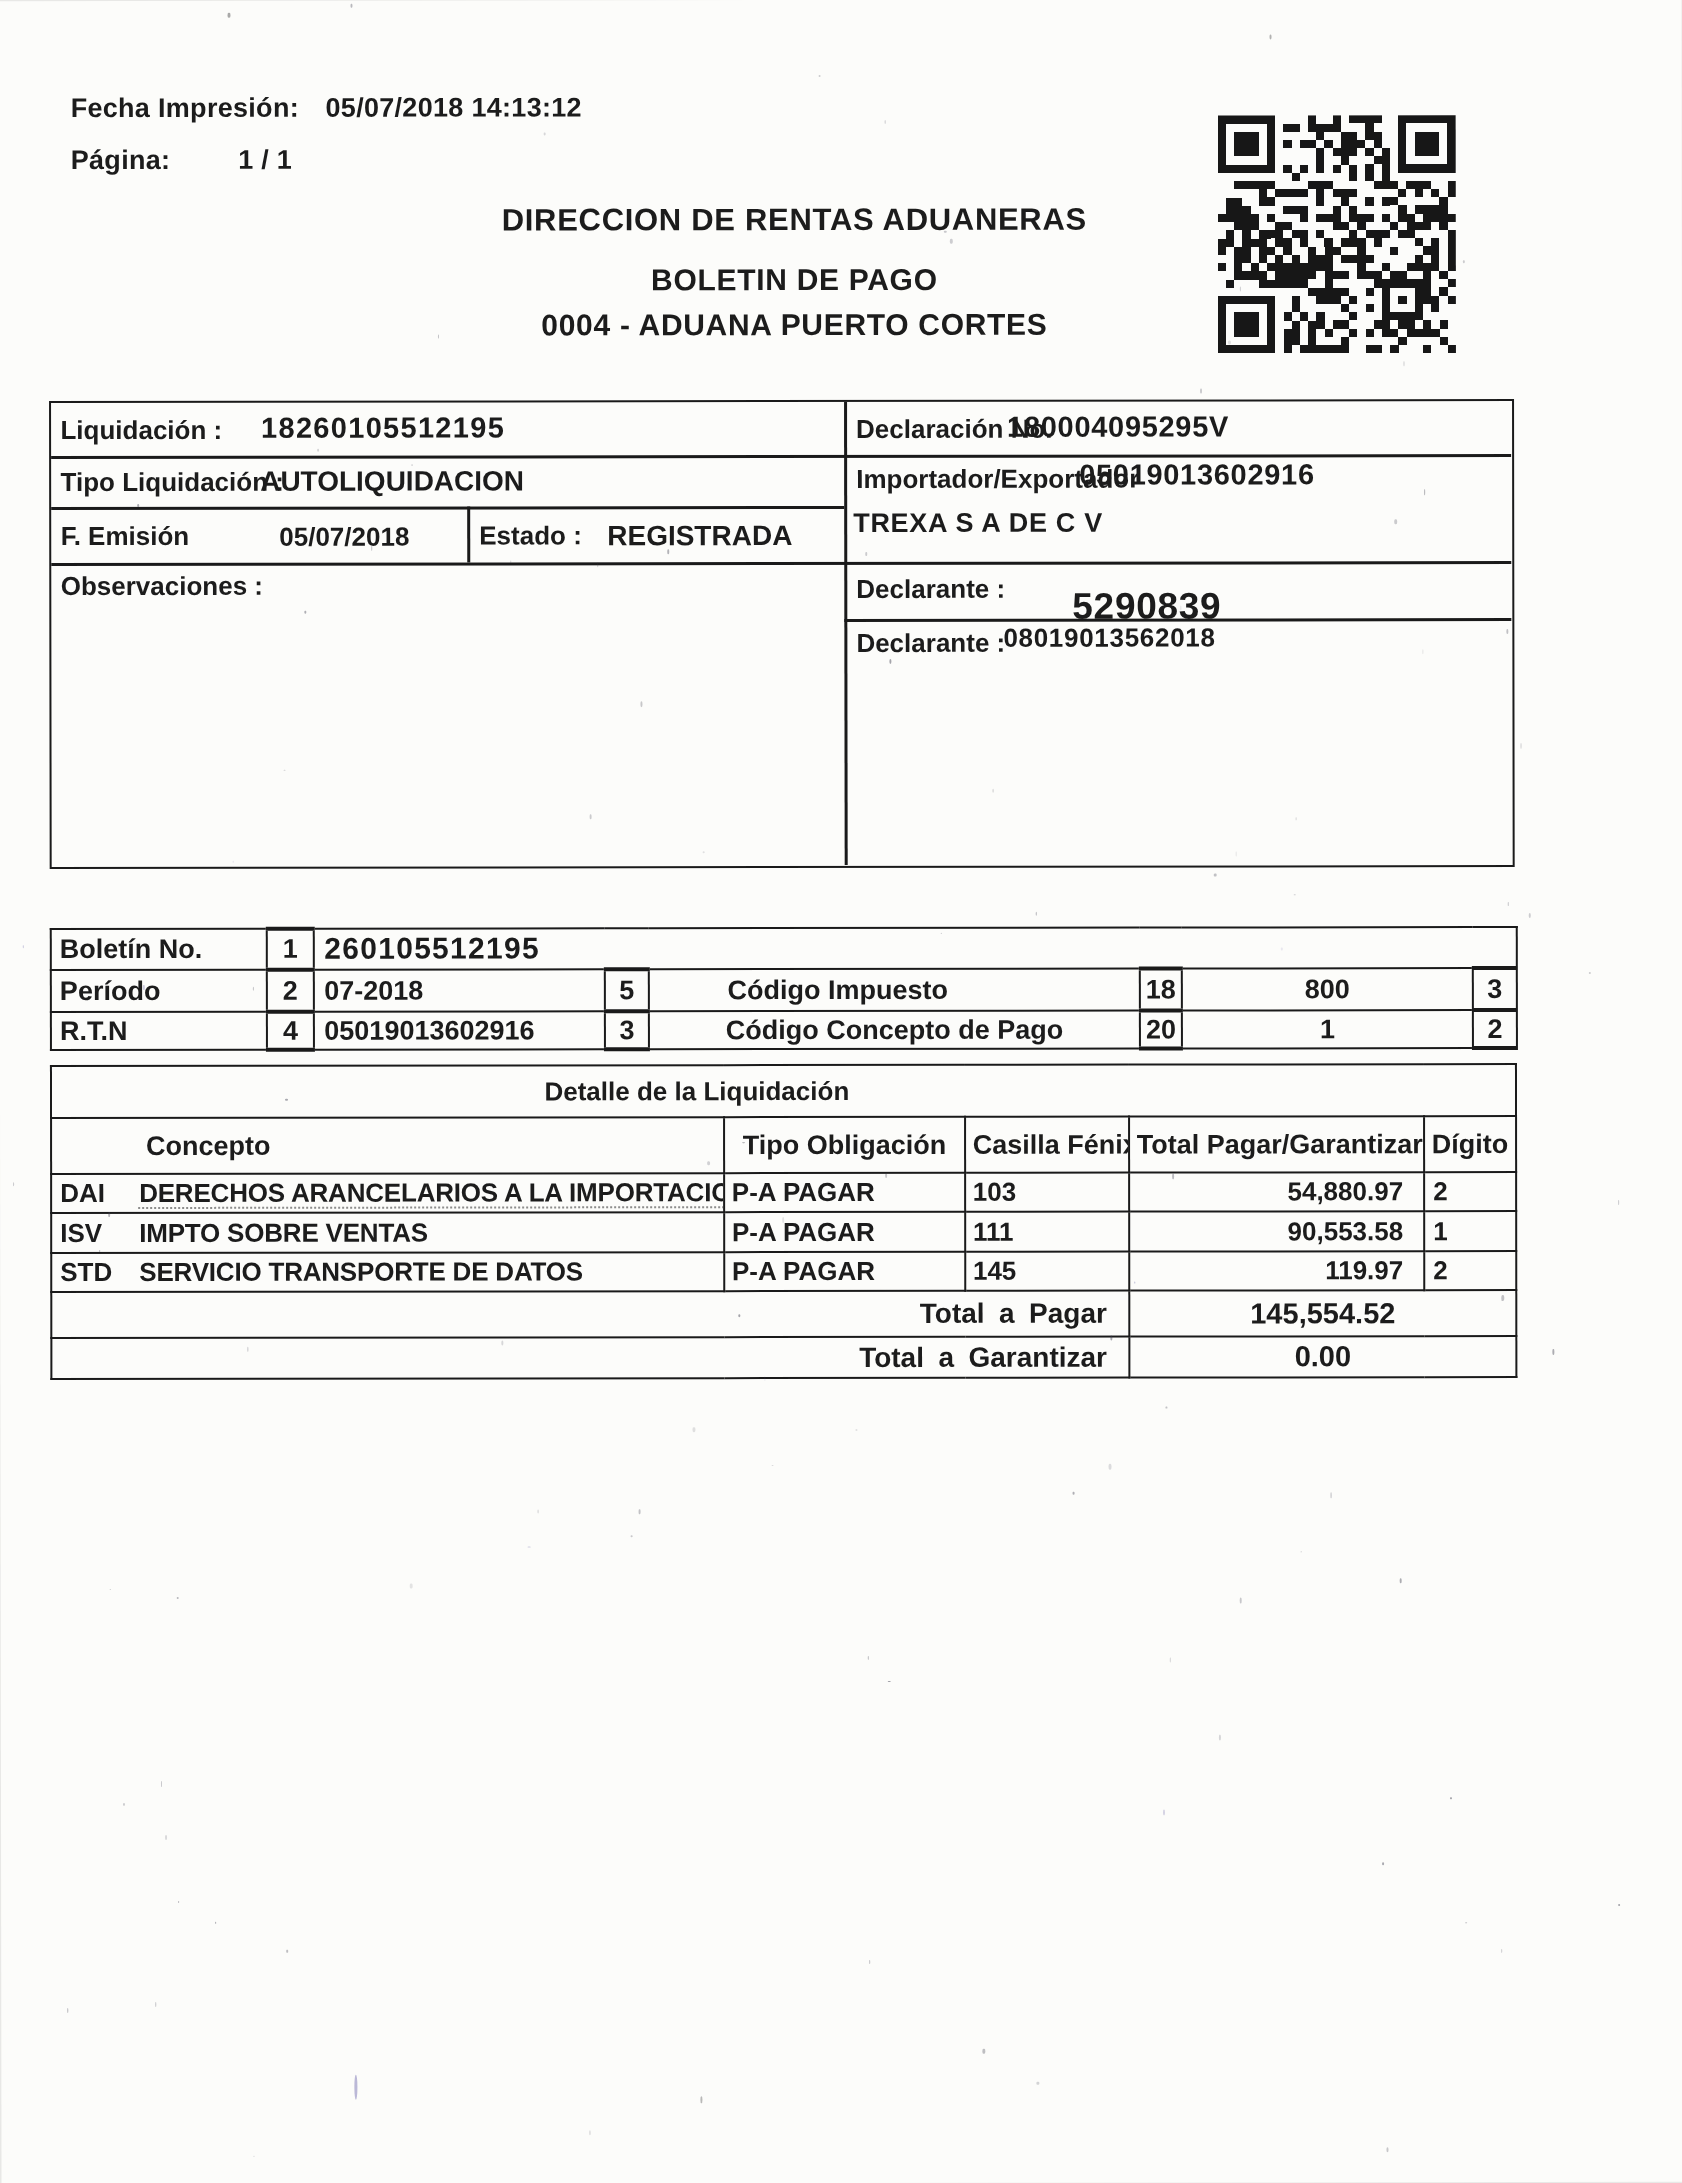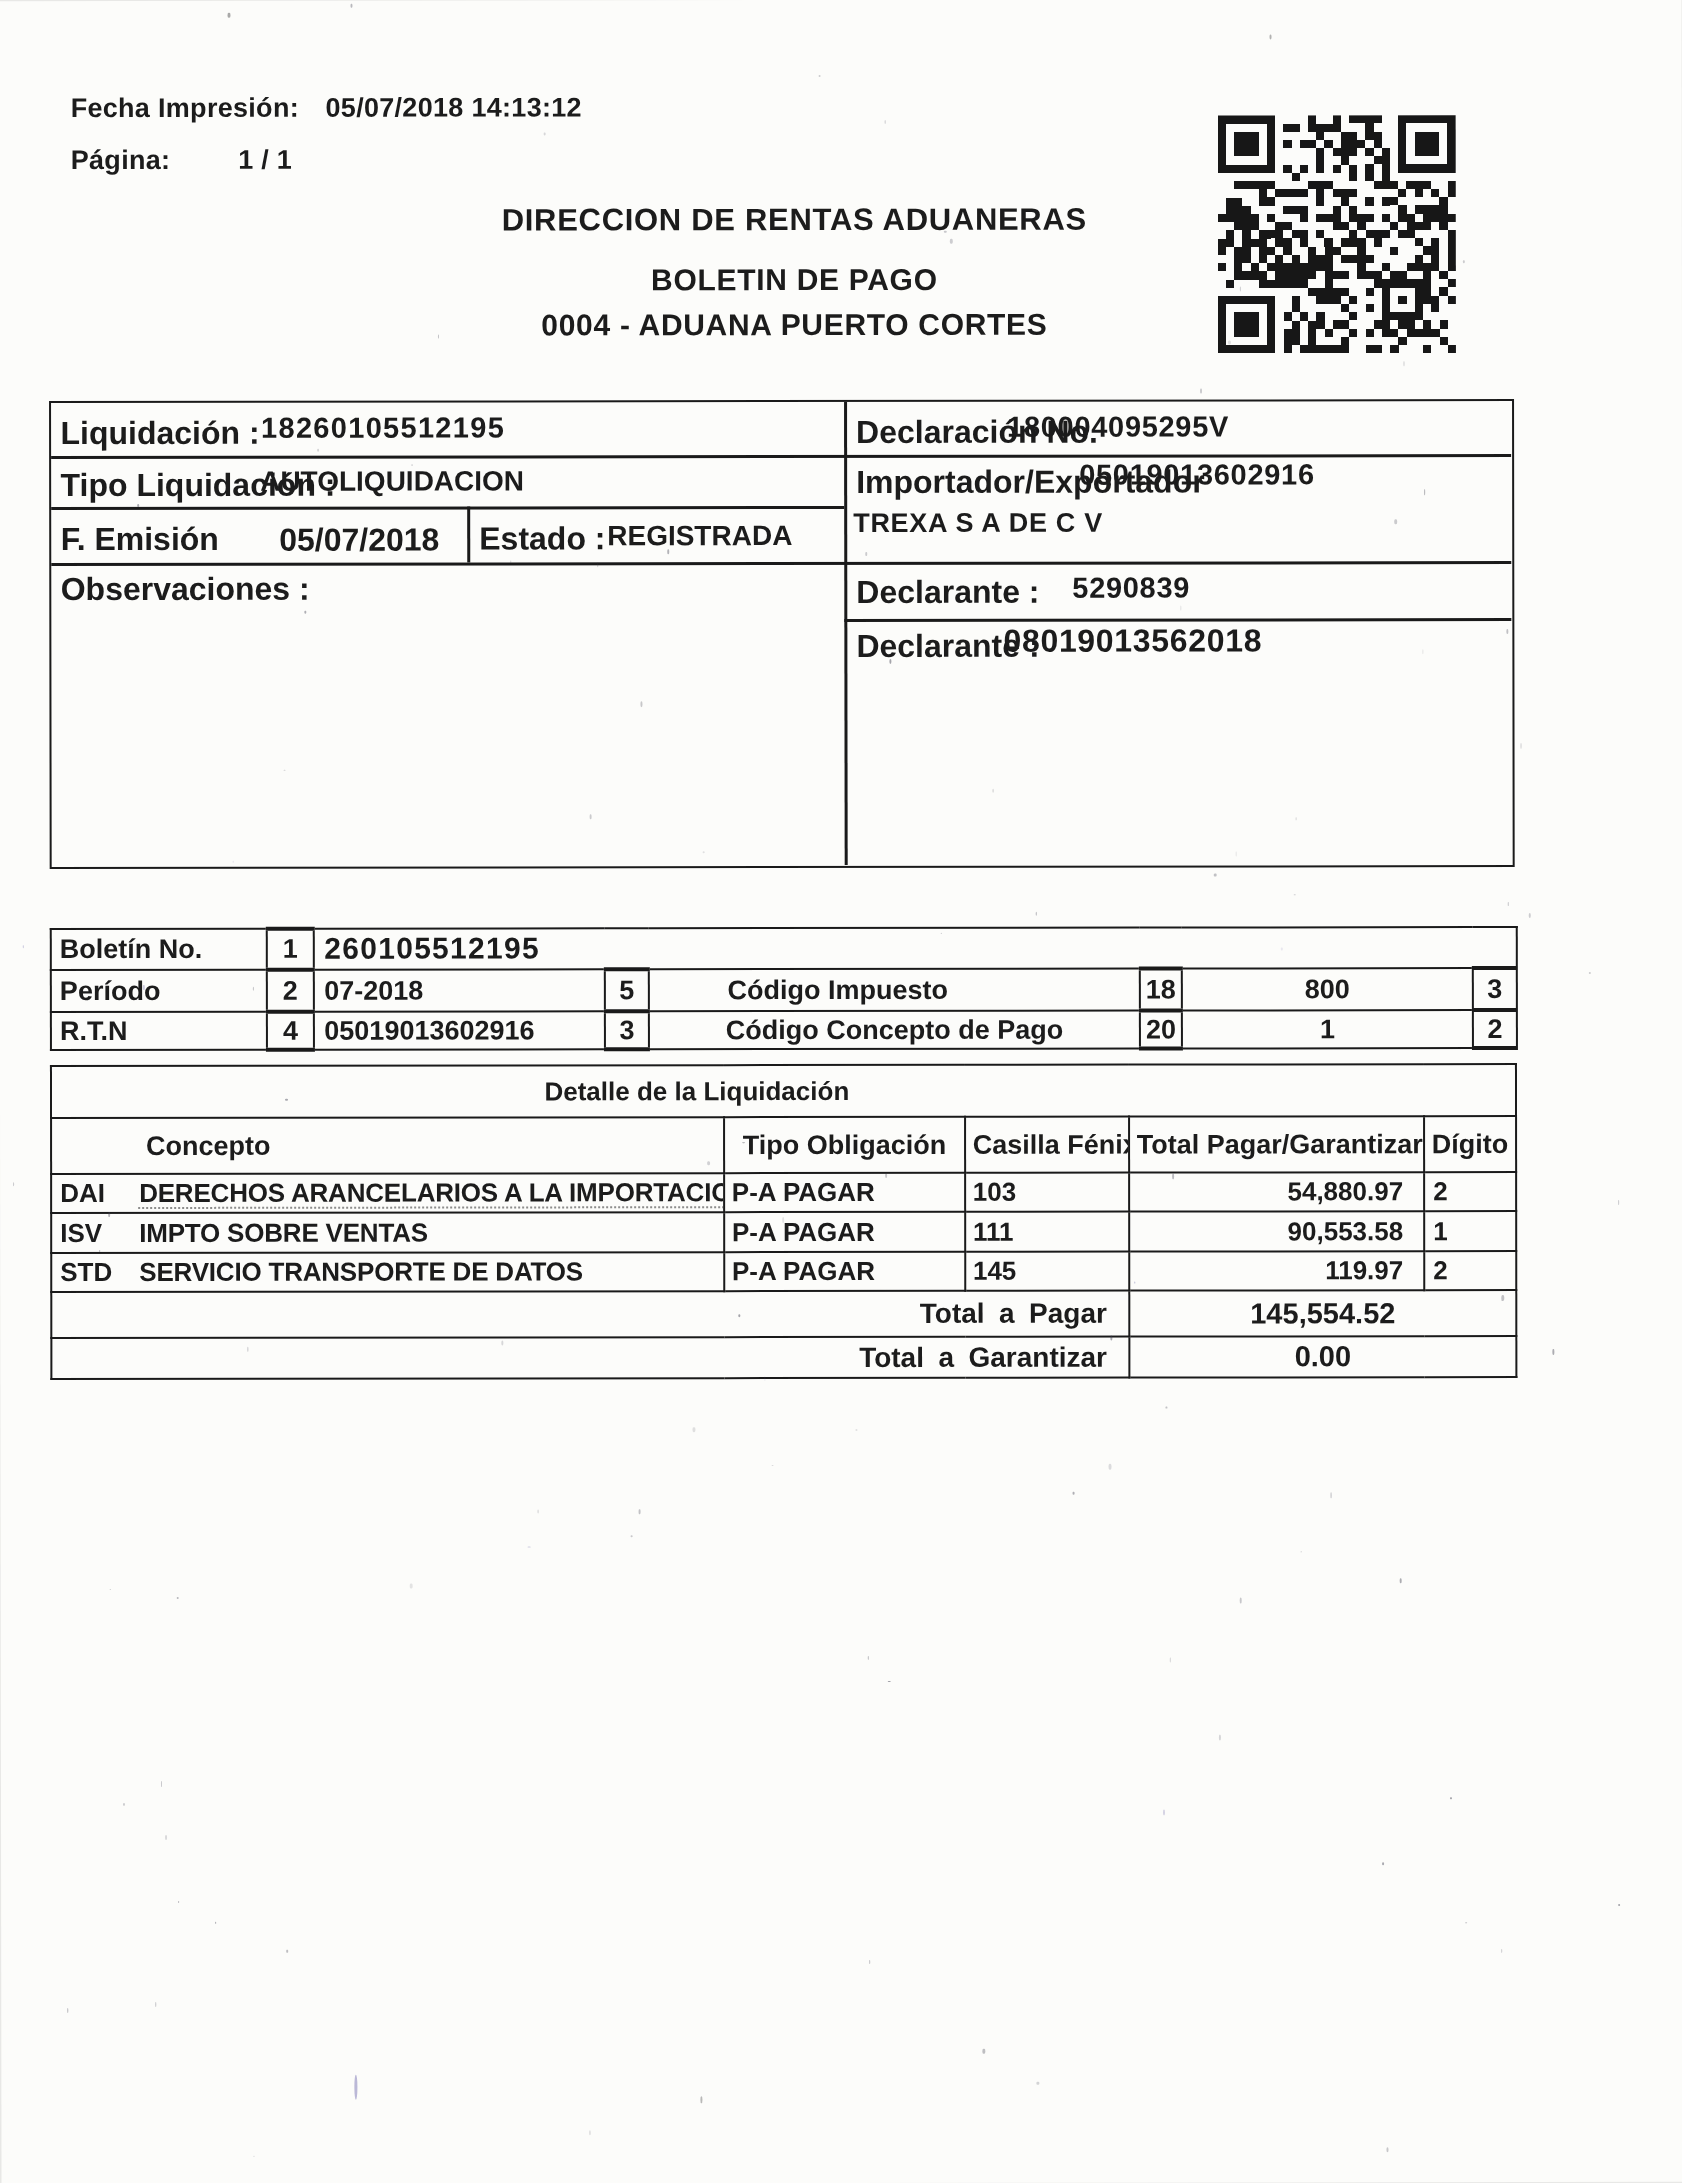--- a/index.html
+++ b/index.html
@@ -23,21 +23,21 @@
   .t-2{top:263px;font-size:30px;letter-spacing:0.7px;}
   .t-3{top:308px;font-size:30px;letter-spacing:0.7px;}
 
   
   .qr{left:1219px;top:116px;width:238px;height:238px;}
 
   
   .t1{left:50px;top:400px;width:1465px;height:468px;border:2.7px solid #1a1a1a;box-sizing:border-box;}
   .hline{position:absolute;background:#1a1a1a;height:2.7px;}
   .vline{position:absolute;background:#1a1a1a;width:2.7px;}
-  .cellText{position:absolute;font-size:32px;font-weight:600;white-space:nowrap;}
+  .cellText{position:absolute;font-size:26px;font-weight:600;white-space:nowrap;}
   .bignum{font-weight:800;letter-spacing:1.3px;}
 
   
   table{border-collapse:collapse;table-layout:fixed;}
   .t2,.t3{position:absolute;left:50px;width:1465px;background:transparent;}
   .t2{top:926px;}
   .t3{top:1064px;}
   .t2 td,.t3 td,.t3 th{
     border:2.7px solid #1a1a1a;
     font-size:27px;font-weight:600;color:#1c1c1c;
@@ -526,21 +526,21 @@
     <span class="cellText" style="left:9.4px;top:168px;">Observaciones :</span>
 
     <span class="cellText" style="left:805px;top:12px;">Declaración No.</span>
     <span class="cellText bignum" style="left:956px;top:9.4px;font-size:29px;letter-spacing:0.7px;">180004095295V</span>
 
     <span class="cellText" style="left:805px;top:62px;">Importador/Exportador</span>
     <span class="cellText bignum" style="left:1028px;top:57px;font-size:29px;letter-spacing:0.7px;">05019013602916</span>
     <span class="cellText" style="left:802px;top:106px;font-size:27px;letter-spacing:0.7px;">TREXA S A DE C V</span>
 
     <span class="cellText" style="left:805px;top:172px;">Declarante :</span>
-    <span class="cellText bignum" style="left:1021px;top:170px;font-size:29px;letter-spacing:0.7px;">5290839</span>
+    <span class="cellText bignum" style="left:1021px;top:184px;font-size:37px;letter-spacing:0.7px;">5290839</span>
 
     <span class="cellText" style="left:805px;top:226px;">Declarante :</span>
     <span class="cellText" style="left:952px;top:221px;font-weight:700;letter-spacing:0.7px;">08019013562018</span>
   </div>
 
   <table class="t2">
     <colgroup>
       <col style="width:216px">
         <col style="width:47px">
         <col style="width:291px">

